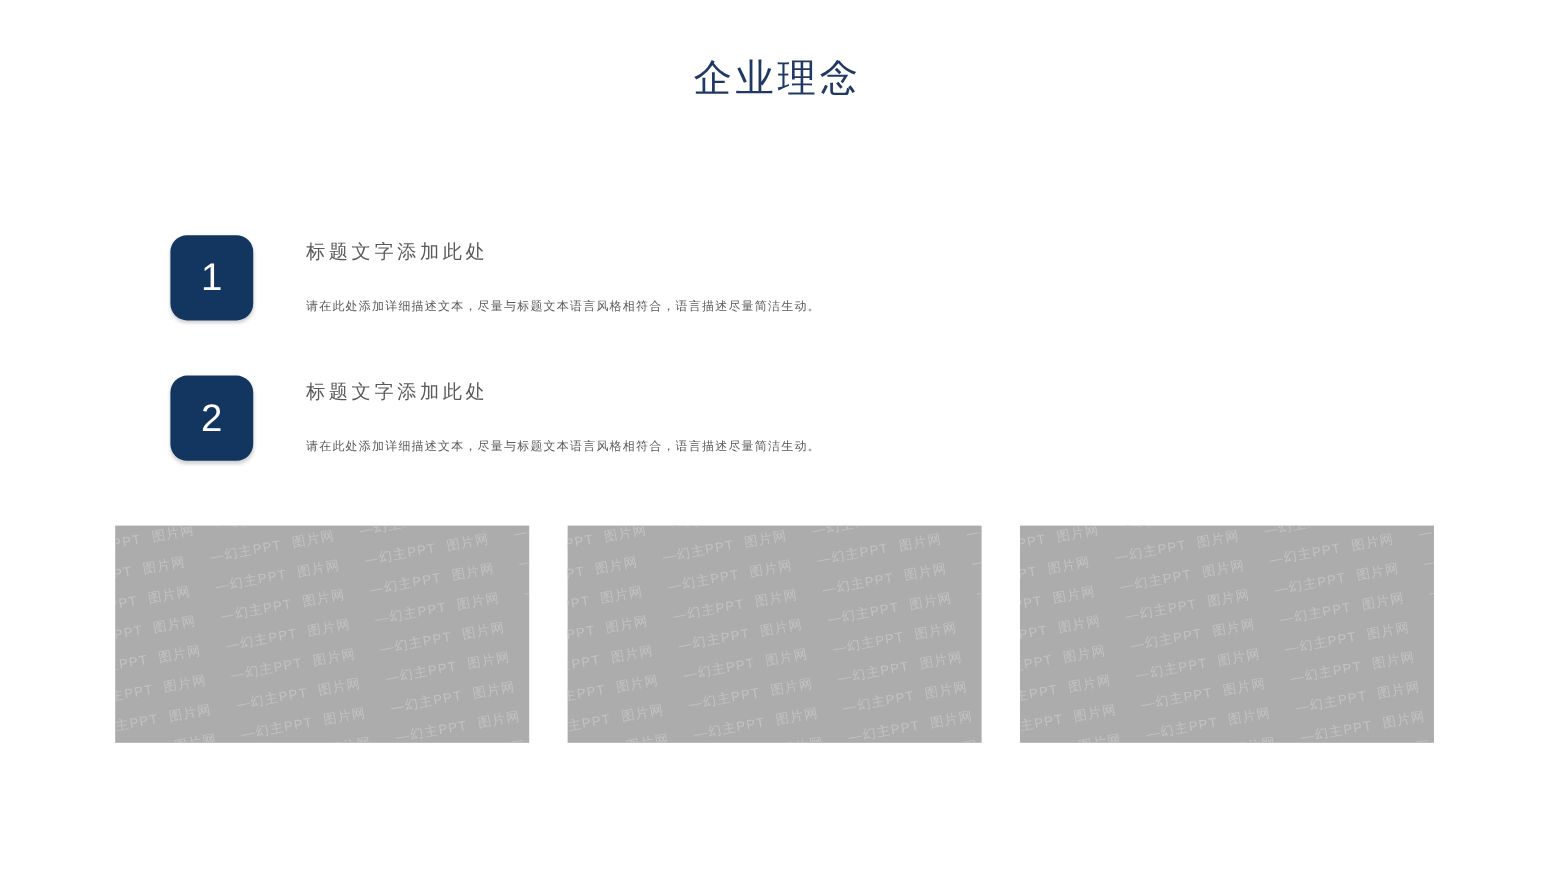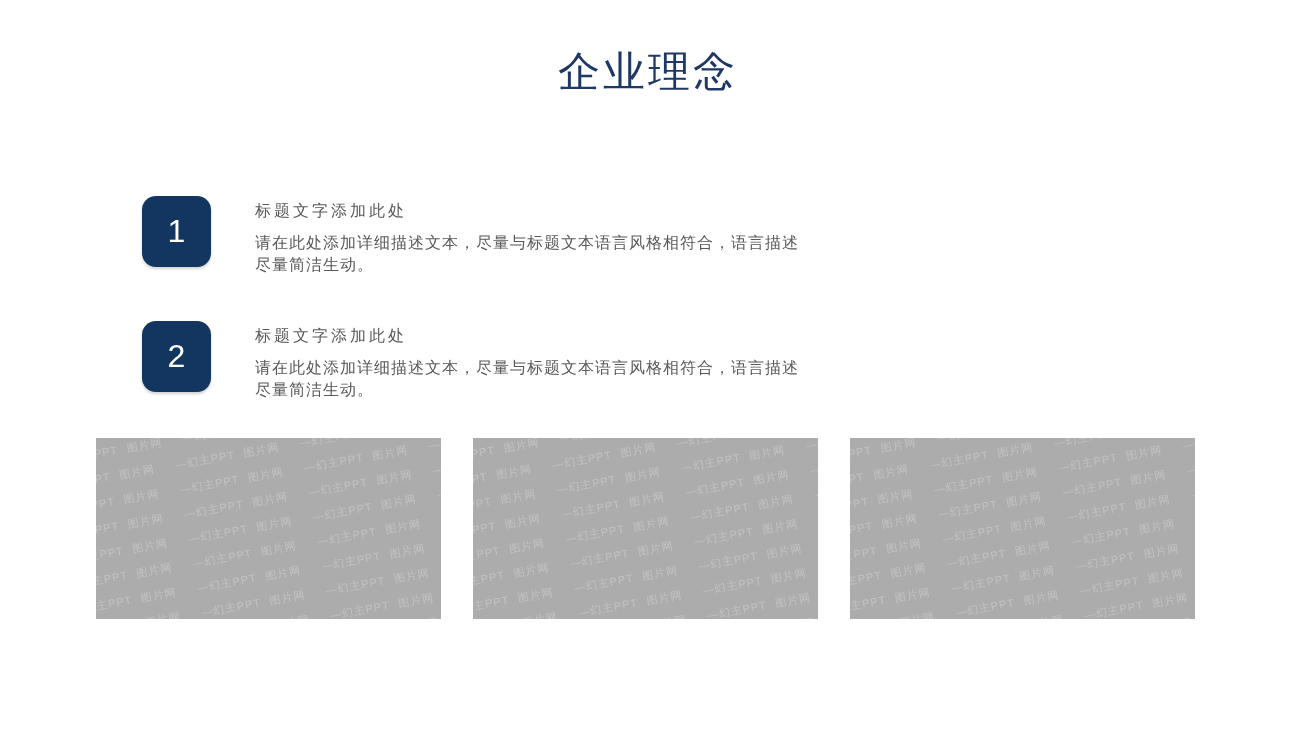--- a/index.html
+++ b/index.html
@@ -15,21 +15,21 @@
     overflow: hidden;
     font-family: "Liberation Sans", sans-serif;
   }
   .slide-title {
     position: absolute;
     top: 44px;
     left: 0;
     width: 100%;
     text-align: center;
     font-family: "Liberation Serif", "DejaVu Serif", serif;
-    font-size: 42px;
+    font-size: 32px;
     font-weight: 500;
     letter-spacing: 3px;
     color: #1F3864;
   }
   .items {
     position: absolute;
     left: 142px;
     top: 196px;
     width: 700px;
   }
@@ -59,22 +59,22 @@
     padding-top: 3px;
     width: 545px;
   }
   .item-title {
     font-size: 16px;
     letter-spacing: 3px;
     color: #595959;
     line-height: 24px;
   }
   .item-desc {
-    margin-top: 9px;
-    font-size: 16px;
+    margin-top: 22px;
+    font-size: 10px;
     letter-spacing: 1px;
     line-height: 21.5px;
     color: #595959;
     width: 545px;
   }
   .image-row {
     position: absolute;
     left: 96px;
     top: 438px;
     display: flex;

